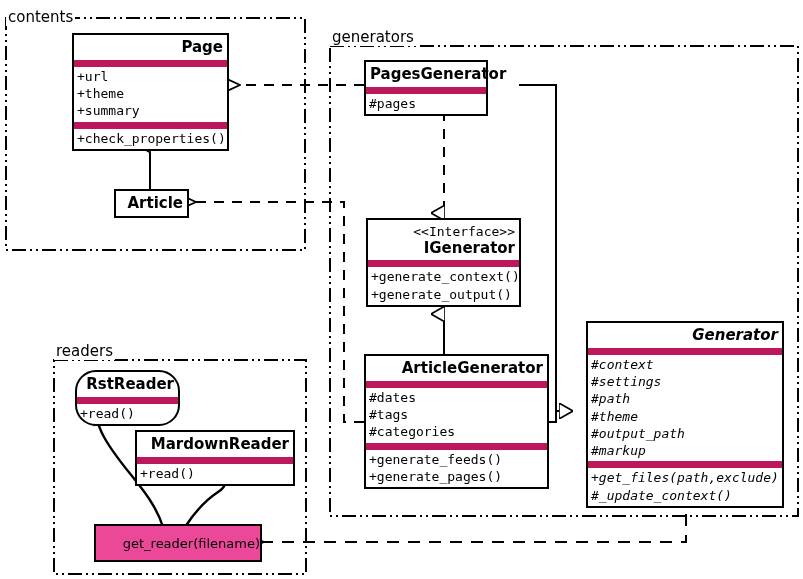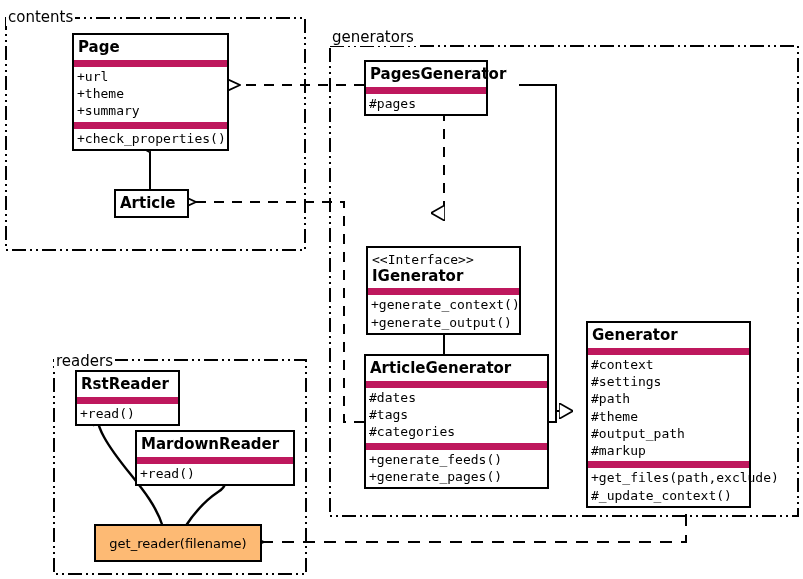--- a/index.html
+++ b/index.html
@@ -37,21 +37,21 @@
   
   .umlbox {
     position: absolute;
     box-sizing: border-box;
     border: 2px solid #000;
     background: #ffffff;
     z-index: 5;
   }
   .uml-title {
     box-sizing: border-box;
-    text-align: left;
+    text-align: right;
     font-weight: bold;
     font-size: 15px;
     font-family: "DejaVu Sans", sans-serif;
     color: #000;
     padding: 4px 4px 4px 4px;
     line-height: 1.12;
     white-space: nowrap;
   }
   .uml-stereotype {
     display: block;
@@ -71,25 +71,25 @@
     font-family: "DejaVu Sans Mono", monospace;
     font-size: 13px;
     color: #000;
     line-height: 1.33;
     white-space: nowrap;
   }
   .plainbox {
     position: absolute;
     box-sizing: border-box;
     border: 2px solid #000;
-    background: #fdba74;
+    background: #ec4899;
     z-index: 5;
     display: flex;
     align-items: center;
-    justify-content: center;
+    justify-content: flex-end;
   }
   .plainbox .lbl {
     font-family: "DejaVu Sans", sans-serif;
     font-size: 13px;
     color: #000;
     white-space: nowrap;
   }
 </style>
 </head>
 <body>
@@ -134,21 +134,21 @@
 
     <path d="M 686 514 L 686 542 L 264 542" fill="none" stroke="#000" stroke-width="2" stroke-dasharray="12 9" marker-end="url(#openArrowLeft)"></path>
 
     <path d="M 163 527 C 152 492 122 470 104 437 C 99 428 98 424 97 418" fill="none" stroke="#000" stroke-width="2.4" marker-end="url(#solidArrow)"></path>
 
     <path d="M 185 527 C 196 510 206 500 218 492 C 228 486 227 478 226 466" fill="none" stroke="#000" stroke-width="2.4" marker-end="url(#solidArrow)"></path>
   </svg>
 
   <div class="pkg-label" style="left:6px; top:8px;">contents</div>
   <div class="pkg-label" style="left:330px; top:28px;">generators</div>
-  <div class="pkg-label" style="left:54px; top:342px;margin-top:10px;">readers</div>
+  <div class="pkg-label" style="left:54px; top:342px;">readers</div>
 
   <div class="umlbox" style="left:72px; top:33px; width:157px;">
     <div class="uml-title">Page</div>
     <div class="uml-compartment uml-sep">
       <div class="uml-item">+url</div>
       <div class="uml-item">+theme</div>
       <div class="uml-item">+summary</div>
     </div>
     <div class="uml-compartment uml-sep">
       <div class="uml-item">+check_properties()</div>
@@ -159,21 +159,21 @@
     <div class="uml-title">Article</div>
   </div>
 
   <div class="umlbox" style="left:364px; top:60px; width:124px;">
     <div class="uml-title">PagesGenerator</div>
     <div class="uml-compartment uml-sep">
       <div class="uml-item">#pages</div>
     </div>
   </div>
 
-  <div class="umlbox" style="left:366px; top:218px; width:155px;margin-top:28px;">
+  <div class="umlbox" style="left:366px; top:218px; width:155px;">
     <div class="uml-title">
       <span class="uml-stereotype">&lt;&lt;Interface&gt;&gt;</span>
       <span>IGenerator</span>
     </div>
     <div class="uml-compartment uml-sep">
       <div class="uml-item">+generate_context()</div>
       <div class="uml-item">+generate_output()</div>
     </div>
   </div>
 
@@ -183,37 +183,37 @@
       <div class="uml-item">#dates</div>
       <div class="uml-item">#tags</div>
       <div class="uml-item">#categories</div>
     </div>
     <div class="uml-compartment uml-sep">
       <div class="uml-item">+generate_feeds()</div>
       <div class="uml-item">+generate_pages()</div>
     </div>
   </div>
 
-  <div class="umlbox" style="left:586px; top:321px; width:165px;">
+  <div class="umlbox" style="left:586px; top:321px; width:198px;font-style:italic;">
     <div class="uml-title">Generator</div>
     <div class="uml-compartment uml-sep">
       <div class="uml-item">#context</div>
       <div class="uml-item">#settings</div>
       <div class="uml-item">#path</div>
       <div class="uml-item">#theme</div>
       <div class="uml-item">#output_path</div>
       <div class="uml-item">#markup</div>
     </div>
     <div class="uml-compartment uml-sep">
       <div class="uml-item">+get_files(path,exclude)</div>
       <div class="uml-item">#_update_context()</div>
     </div>
   </div>
 
-  <div class="umlbox" style="left:75px; top:370px; width:105px;">
+  <div class="umlbox" style="left:75px; top:370px; width:105px;border-radius:21px;">
     <div class="uml-title">RstReader</div>
     <div class="uml-compartment uml-sep">
       <div class="uml-item">+read()</div>
     </div>
   </div>
 
   <div class="umlbox" style="left:135px; top:430px; width:160px;">
     <div class="uml-title">MardownReader</div>
     <div class="uml-compartment uml-sep">
       <div class="uml-item">+read()</div>

